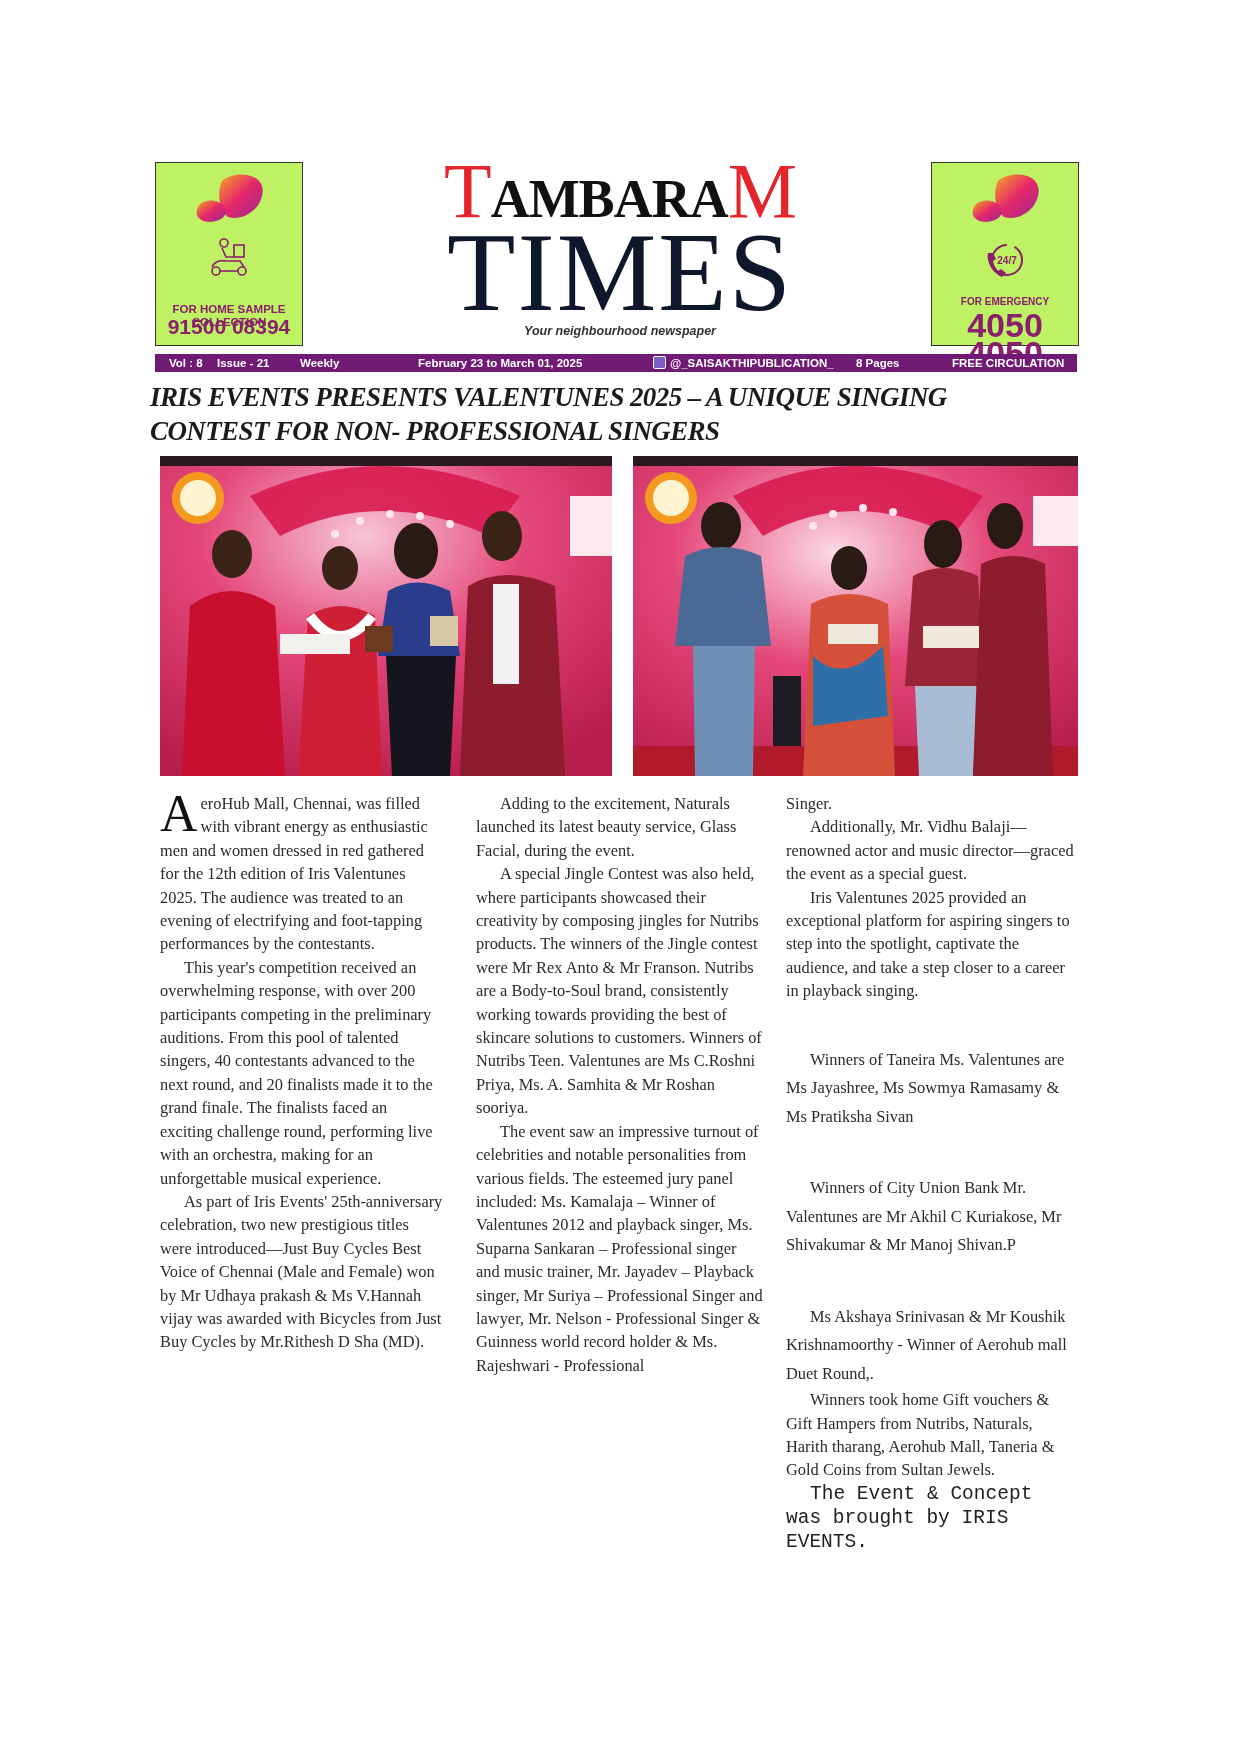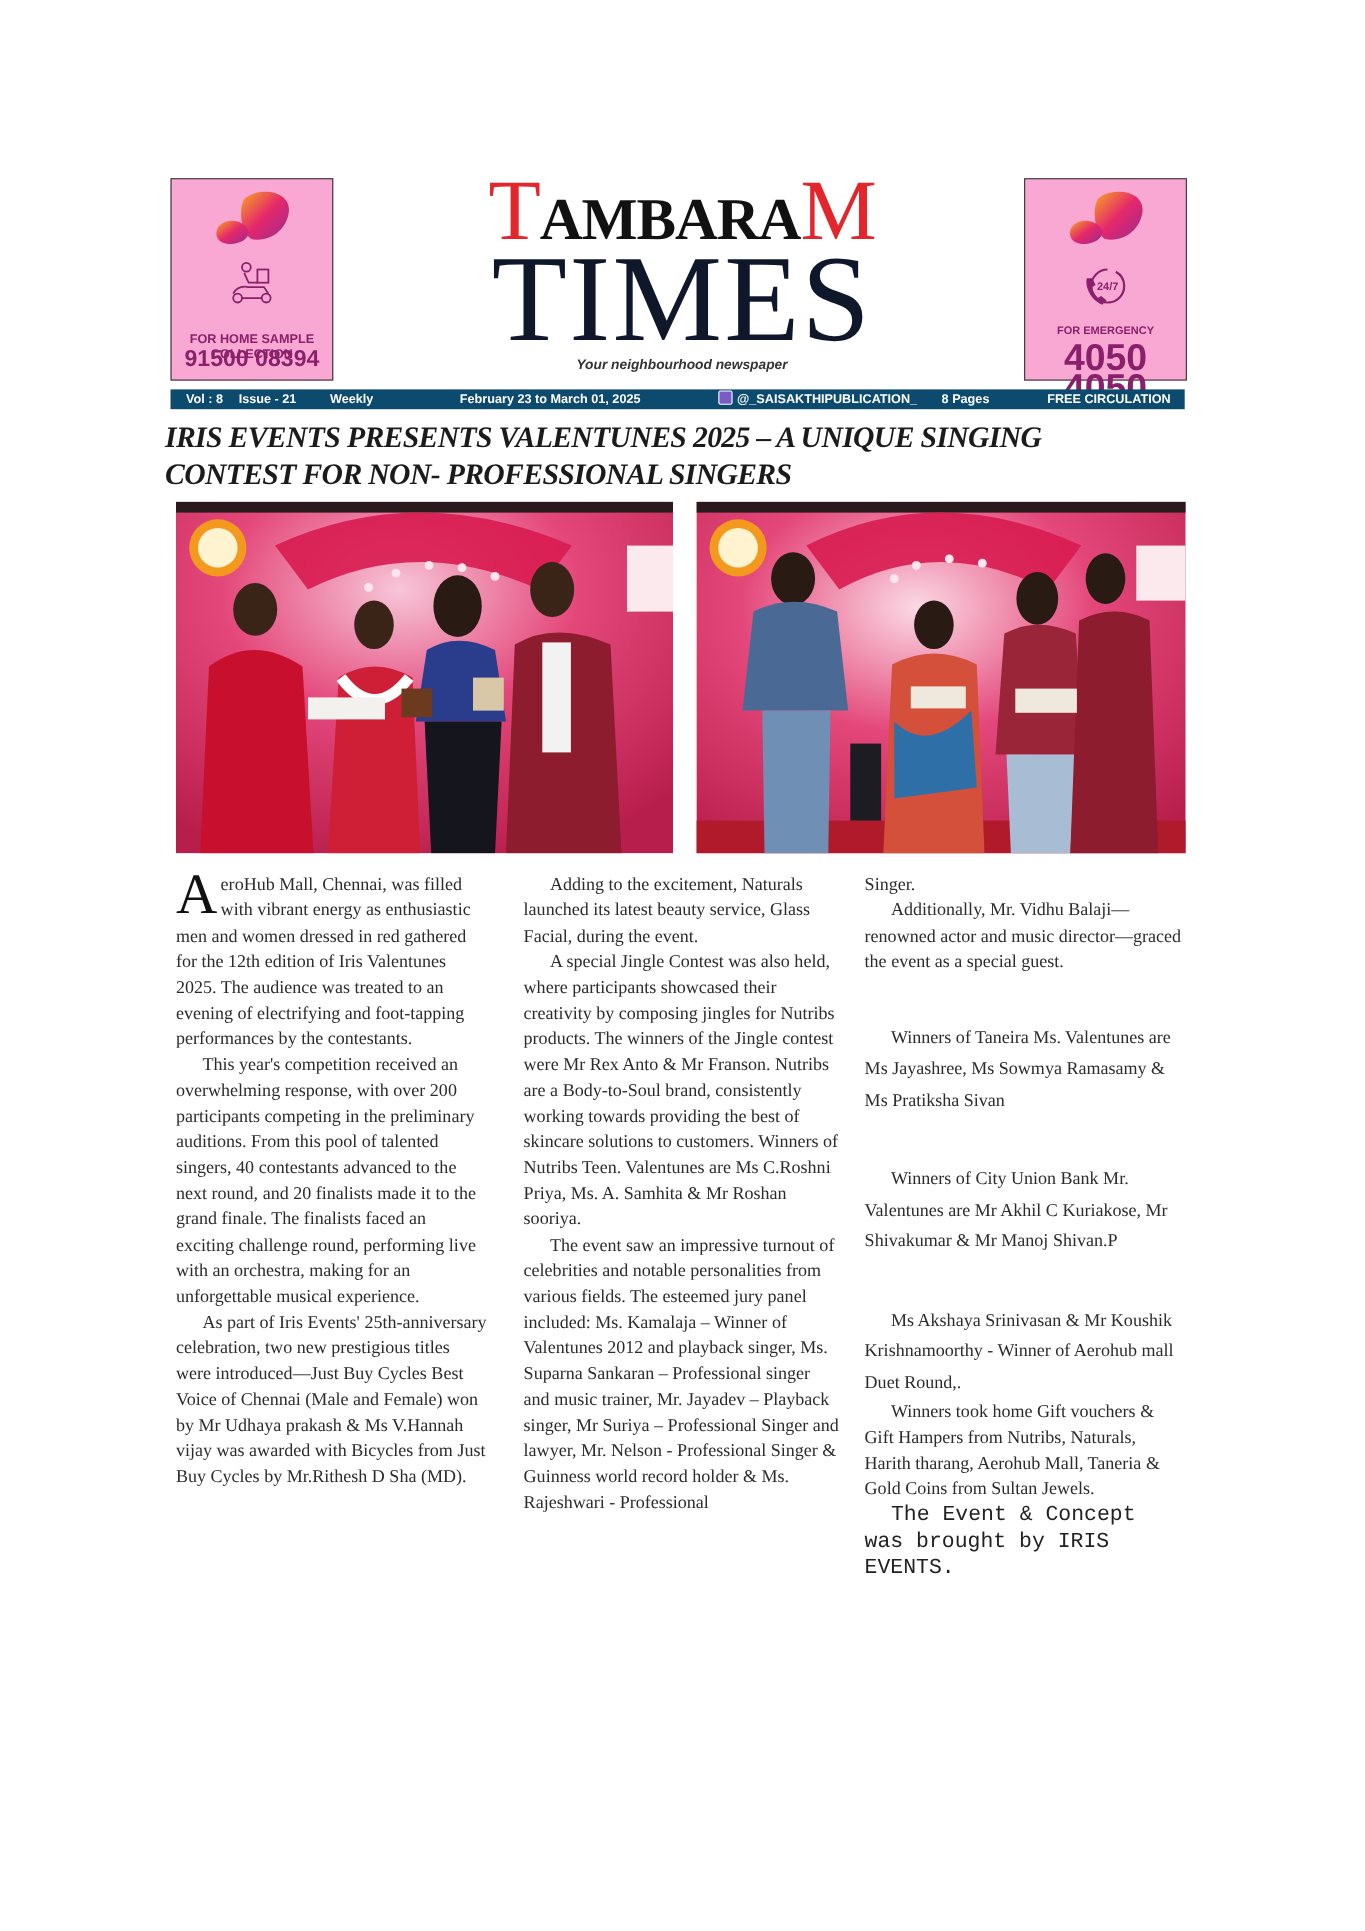--- a/index.html
+++ b/index.html
@@ -1,19 +1,19 @@
 <!DOCTYPE html>
 <html><head>
 <meta charset="utf-8">
 <style>
   html, body { margin:0; padding:0; background:#ffffff; }
   body { width:1241px; height:1755px; position:relative; overflow:hidden; font-family:"Liberation Serif", serif; color:#2a2a2a; }
 
   
-  .ad { position:absolute; top:162px; width:148px; height:184px; border:1.5px solid #333; background:#f9a8d4; box-sizing:border-box; text-align:center; }
+  .ad { position:absolute; top:162px; width:148px; height:184px; border:1.5px solid #333; background:#bef264; box-sizing:border-box; text-align:center; }
   .ad.left { left:155px; }
   .ad.right { left:931px; }
   .ad .logo { position:absolute; left:34px; top:8px; width:80px; height:60px; }
   .ad .svcicon { position:absolute; left:50px; width:46px; height:46px; }
   .ad.left .svcicon { top:72px; }
   .ad.right .svcicon { top:76px; }
   .ad .ad-label { position:absolute; left:0; right:0; font-family:"Liberation Sans", sans-serif; font-weight:bold; color:#8a1f6b; font-size:11.5px; line-height:13px; }
   .ad.left .ad-label { top:124px;margin-top:16px; }
   .ad.right .ad-label { top:132px; font-size:10px; }
   .ad .ad-phone { position:absolute; left:0; right:0; font-family:"Liberation Sans", sans-serif; font-weight:bold; color:#8a1f6b; font-size:21px; line-height:24px; }
@@ -22,21 +22,21 @@
 
   
   .masthead { position:absolute; left:360px; top:152px; width:520px; text-align:center; }
   .mast-line1 { font-family:"Liberation Serif", serif; font-weight:bold; line-height:1; white-space:nowrap; letter-spacing:-1px; }
   .mast-line1 .cap { color:#e2262b; font-size:78px; font-weight:normal; }
   .mast-line1 .mid { color:#111; font-size:54px; }
   .mast-line2 { font-family:"Liberation Serif", serif; color:#0f172a; font-size:112px; line-height:96px; letter-spacing:2px; margin-top:-6px; }
   .tagline { font-family:"Liberation Sans", sans-serif; font-style:italic; font-weight:bold; font-size:12.5px; color:#333; margin-top:4px; }
 
   
-  .infobar { position:absolute; left:155px; top:354px; width:922px; height:18px; background:#0c4a6e; color:#fff; font-family:"Liberation Sans", sans-serif; font-weight:bold; font-size:11.5px; line-height:18px; }
+  .infobar { position:absolute; left:155px; top:354px; width:922px; height:18px; background:#701a75; color:#fff; font-family:"Liberation Sans", sans-serif; font-weight:bold; font-size:11.5px; line-height:18px; }
   .infobar span { position:absolute; top:0; white-space:nowrap; }
   .ig-icon { display:inline-block; width:11px; height:11px; background:#7c5cc4; border:1px solid #fff; border-radius:2px; vertical-align:-2px; margin-right:4px; }
 
   
   .headline { position:absolute; left:150px; top:380px; width:935px; font-family:"Liberation Serif", serif; font-weight:bold; font-style:italic; font-size:27px; line-height:34px; color:#1b1b1b; letter-spacing:-0.6px; }
 
   
   .photo { position:absolute; top:456px; height:320px; overflow:hidden; }
   .photo.p1 { left:160px; width:452px; }
   .photo.p2 { left:633px; width:445px; }
@@ -216,18 +216,19 @@
 
 <div class="col c2">
   <p>Adding to the excitement, Naturals launched its latest beauty service, Glass Facial, during the event.</p>
   <p>A special Jingle Contest was also held, where participants showcased their creativity by composing jingles for Nutribs products. The winners of the Jingle contest were Mr Rex Anto &amp; Mr Franson. Nutribs are a Body-to-Soul brand, consistently working towards providing the best of skincare solutions to customers. Winners of Nutribs Teen. Valentunes are Ms C.Roshni Priya, Ms. A. Samhita &amp; Mr Roshan sooriya.</p>
   <p>The event saw an impressive turnout of celebrities and notable personalities from various fields. The esteemed jury panel included: Ms. Kamalaja – Winner of Valentunes 2012 and playback singer, Ms. Suparna Sankaran – Professional singer and music trainer, Mr. Jayadev – Playback singer, Mr Suriya – Professional Singer and lawyer, Mr. Nelson - Professional Singer &amp; Guinness world record holder &amp; Ms. Rajeshwari - Professional</p>
 </div>
 
 <div class="col c3">
   <p class="noindent">Singer.</p>
   <p>Additionally, Mr. Vidhu Balaji—renowned actor and music director—graced the event as a special guest.</p>
+  <p>Iris Valentunes 2025 provided an exceptional platform for aspiring singers to step into the spotlight, captivate the audience, and take a step closer to a career in playback singing.</p>
   <p class="loose">Winners of Taneira Ms. Valentunes are Ms Jayashree, Ms Sowmya Ramasamy &amp; Ms Pratiksha Sivan</p>
   <p class="loose">Winners of City Union Bank Mr. Valentunes are Mr Akhil C Kuriakose, Mr Shivakumar &amp; Mr Manoj Shivan.P</p>
   <p class="loose">Ms Akshaya Srinivasan &amp; Mr Koushik Krishnamoorthy - Winner of  Aerohub mall Duet Round,.</p>
   <p>Winners took home Gift vouchers &amp; Gift Hampers from Nutribs, Naturals, Harith tharang, Aerohub Mall, Taneria &amp; Gold Coins from Sultan Jewels.</p>
   <p class="closing">The Event &amp; Concept was brought by IRIS EVENTS.</p>
 </div>
 
 </body></html>

